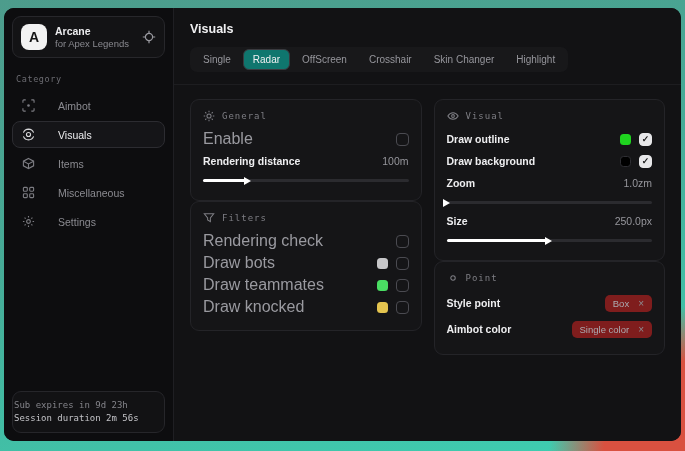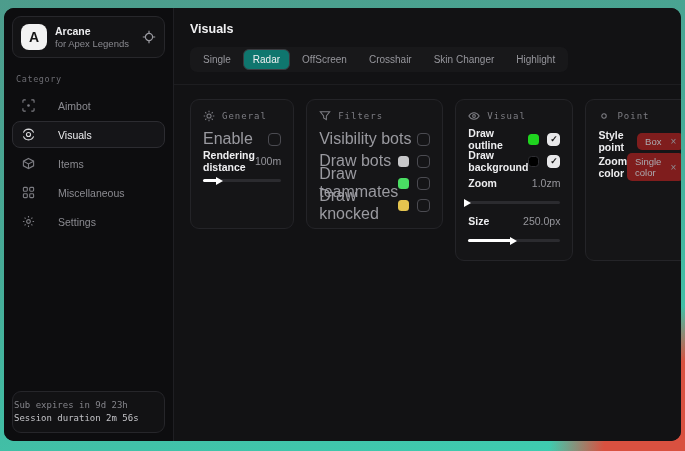--- a/index.html
+++ b/index.html
@@ -70,21 +70,21 @@
   .tab {
     color:#96969c; font-size:10px; padding:4px 9px; border-radius:6px;
     border:1px solid transparent; cursor:pointer; white-space:nowrap;
   }
   .tab.active { background:#0f766e; border-color:#3a3a3f; color:#f0f0f2; }
 
   .content {
     flex:1; padding:14px 16px; display:grid;
     grid-template-columns:1fr 1fr; gap:12px; align-content:start; align-items:start;
   }
-  .col { display:flex; gap:12px; }
+  .col { display:flex; flex-direction:column; }
 
   .card {
     background:#151517; border:1px solid #242428; border-radius:9px;
     padding:10px 12px 12px 12px;
   }
   .card-head {
     display:flex; align-items:center; gap:7px; margin-bottom:6px;
     color:#7e7e84; font-family:"DejaVu Sans Mono", monospace;
     font-size:9px; letter-spacing:1px;
   }
@@ -260,21 +260,21 @@
             <div class="card-head">
               <span class="cicon">
                 <svg width="12" height="12" viewBox="0 0 14 14" fill="none" stroke="currentColor" stroke-width="1.2">
                   <path d="M1.5 2h11L8.6 7v4.2L5.4 9.4V7z"></path>
                 </svg>
               </span>
               <span>Filters</span>
             </div>
 
             <div class="row">
-              <span class="lbl-dim">Visibility bots</span>
+              <span class="lbl-dim">Rendering check</span>
               <span class="grow"></span>
               <span class="checkbox"></span>
             </div>
 
             <div class="row">
               <span class="lbl-dim">Draw bots</span>
               <span class="grow"></span>
               <span class="swatch" style="background: rgb(199, 199, 201);"></span>
               <span class="checkbox"></span>
             </div>
@@ -358,21 +358,21 @@
             <div class="row chip-row">
               <span class="lbl-strong">Style point</span>
               <span class="grow"></span>
               <span class="chip">
                 <span>Box</span>
                 <span class="chip-x">×</span>
               </span>
             </div>
 
             <div class="row chip-row">
-              <span class="lbl-strong">Zoom color</span>
+              <span class="lbl-strong">Aimbot color</span>
               <span class="grow"></span>
               <span class="chip">
                 <span>Single color</span>
                 <span class="chip-x">×</span>
               </span>
             </div>
           </div>
 
         </div>
       </div>

